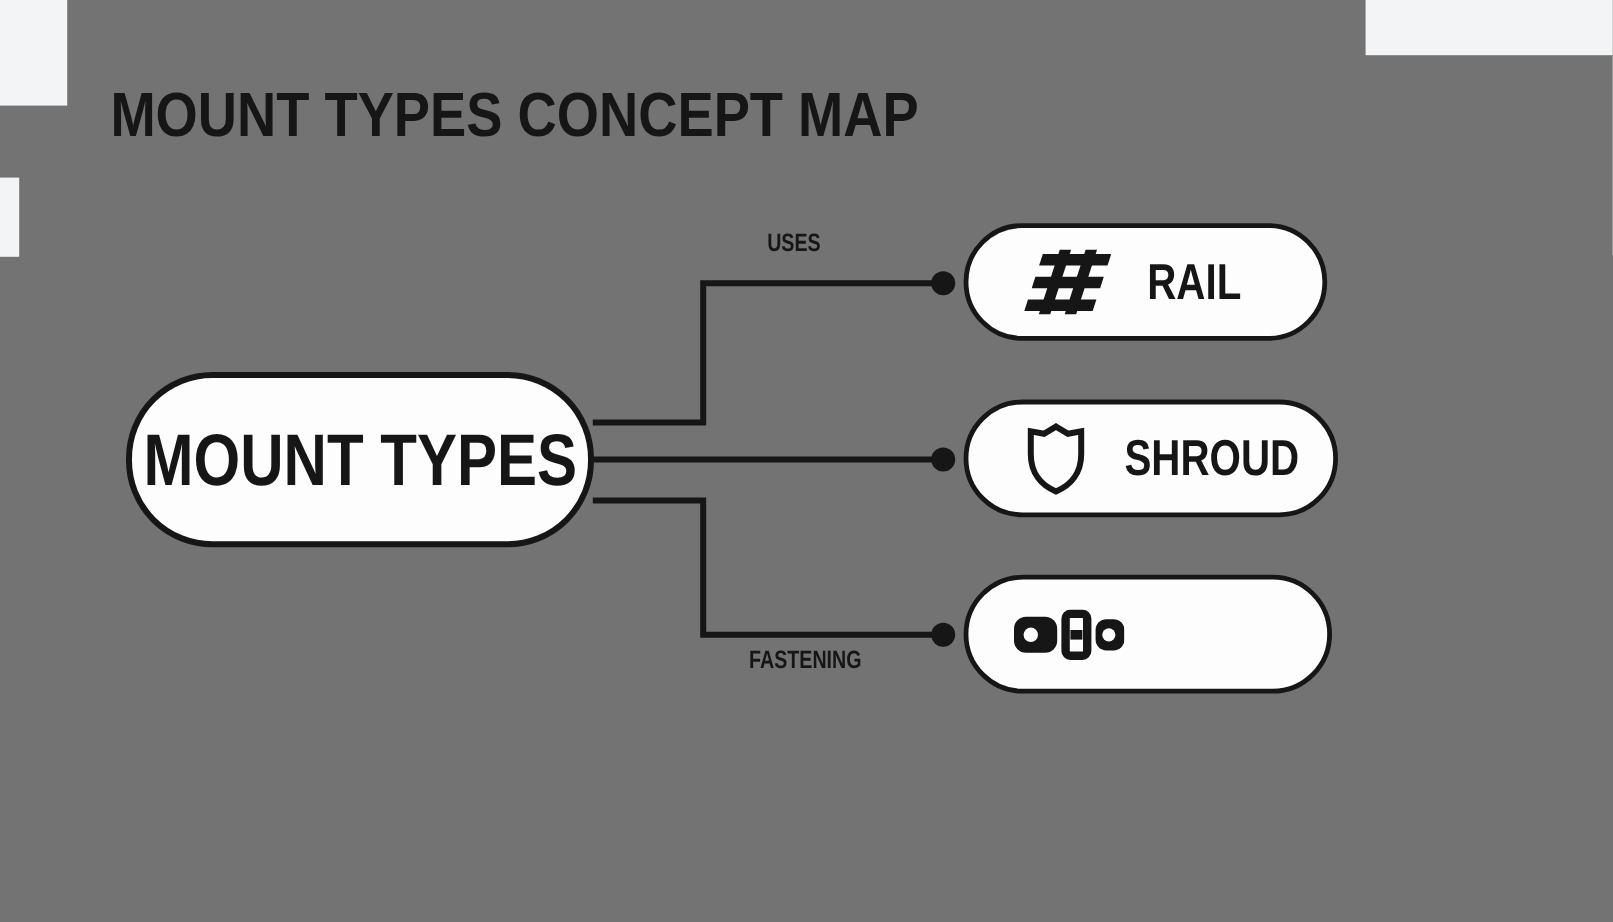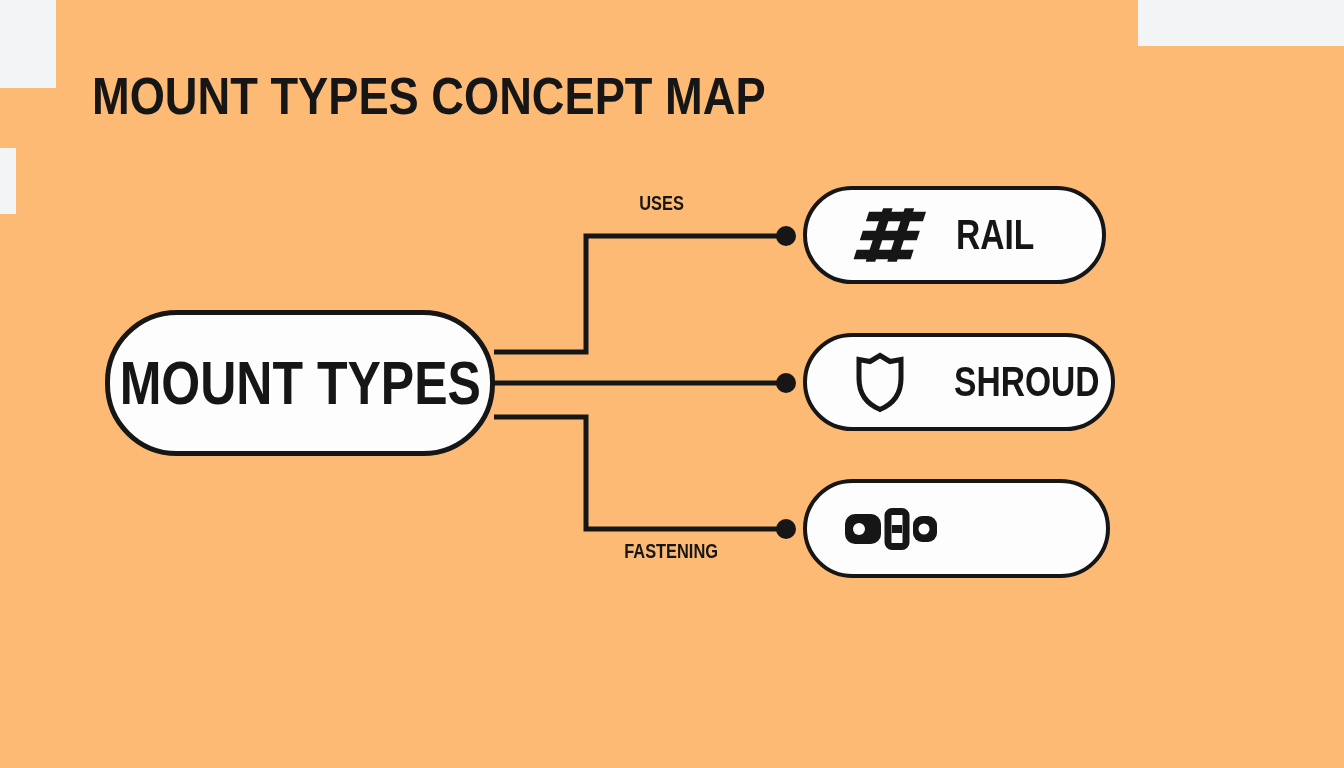--- a/index.html
+++ b/index.html
@@ -6,21 +6,21 @@
   html, body { width: 1344px; height: 768px; }
   body {
     font-family: "Liberation Sans", sans-serif;
     background: #ffffff;
     position: relative;
     overflow: hidden;
     color: #161616;
   }
   .canvas {
     position: absolute; left: 0; top: 0; width: 1344px; height: 768px;
-    background: #fdba74;
+    background: #737373;
   }
   .bg-patch { position: absolute; background: #f3f4f5; }
   .patch-tl { left: 0; top: 0; width: 56px; height: 88px; }
   .patch-tr { left: 1138px; top: 0; width: 206px; height: 46px; }
   .patch-l  { left: 0; top: 148px; width: 16px; height: 66px; }
 
   .page-title {
     position: absolute; left: 92px; top: 70px;
     font-size: 52px; font-weight: 700; line-height: 1;
     letter-spacing: 0px; white-space: nowrap;
@@ -41,21 +41,21 @@
     border-width: 5px; border-radius: 72px;
     justify-content: center;
   }
   .center-node .node-label {
     font-size: 61px; font-weight: 700; line-height: 1; white-space: nowrap;
   }
   .center-node .condense { transform: scaleX(0.82); transform-origin: center; }
 
   .leaf-node { border-radius: 50px; }
   .node-rail   { left: 803px; top: 186px; width: 303px; height: 98px; padding-left: 45px; }
-  .node-shroud { left: 803px; top: 333px; width: 312px; height: 98px; padding-left: 47px; gap: 17px; }
+  .node-shroud { left: 803px; top: 333px; width: 312px; height: 98px; padding-left: 47px; }
   .node-strap  { left: 803px; top: 479px; width: 307px; height: 99px; padding-left: 38px; }
   .node-rail   .icon-wrap { margin-right: 28px; }
   .node-shroud .icon-wrap { margin-right: 31px; }
   .node-strap  .icon-wrap { margin-right: 22px; }
   .icon-wrap { display: flex; align-items: center; }
   .leaf-node .node-label {
     font-size: 42px; font-weight: 700; line-height: 1; white-space: nowrap;
   }
   .leaf-node .condense { transform: scaleX(0.8); transform-origin: left center; }
 

